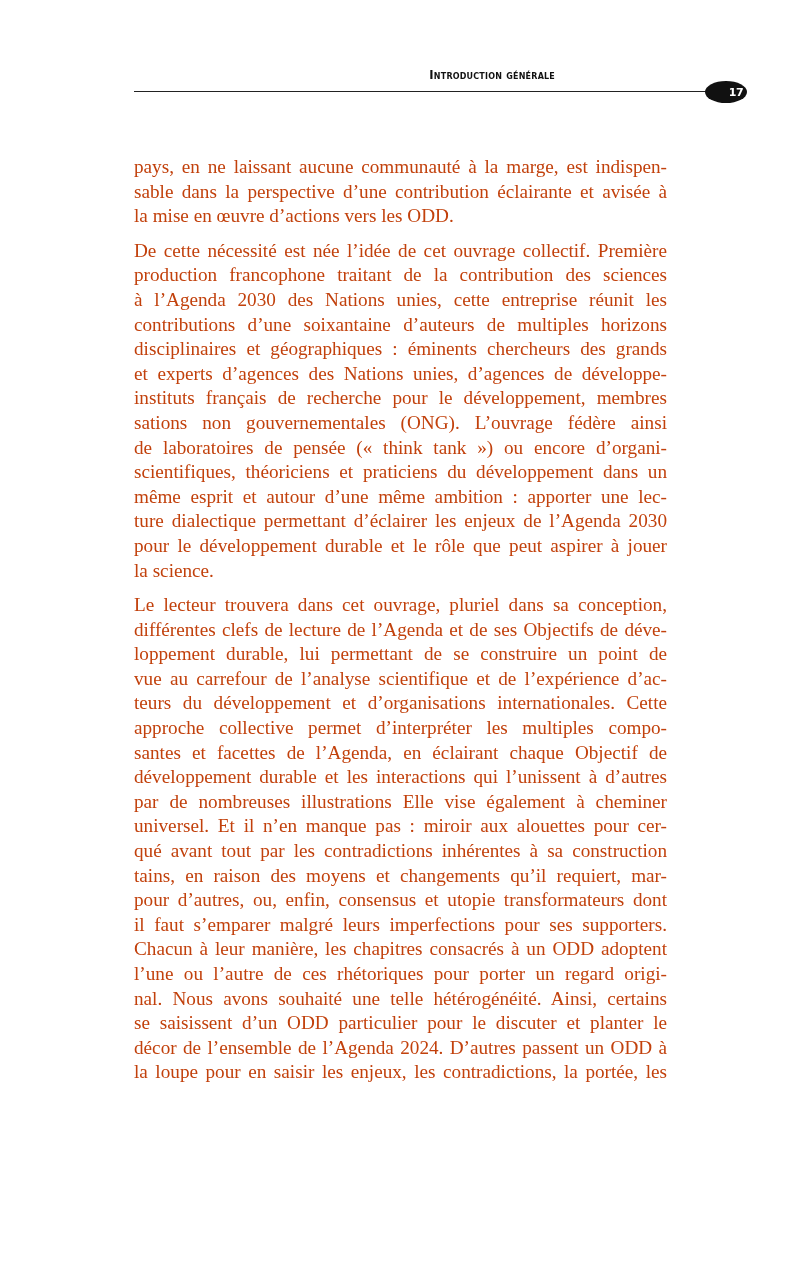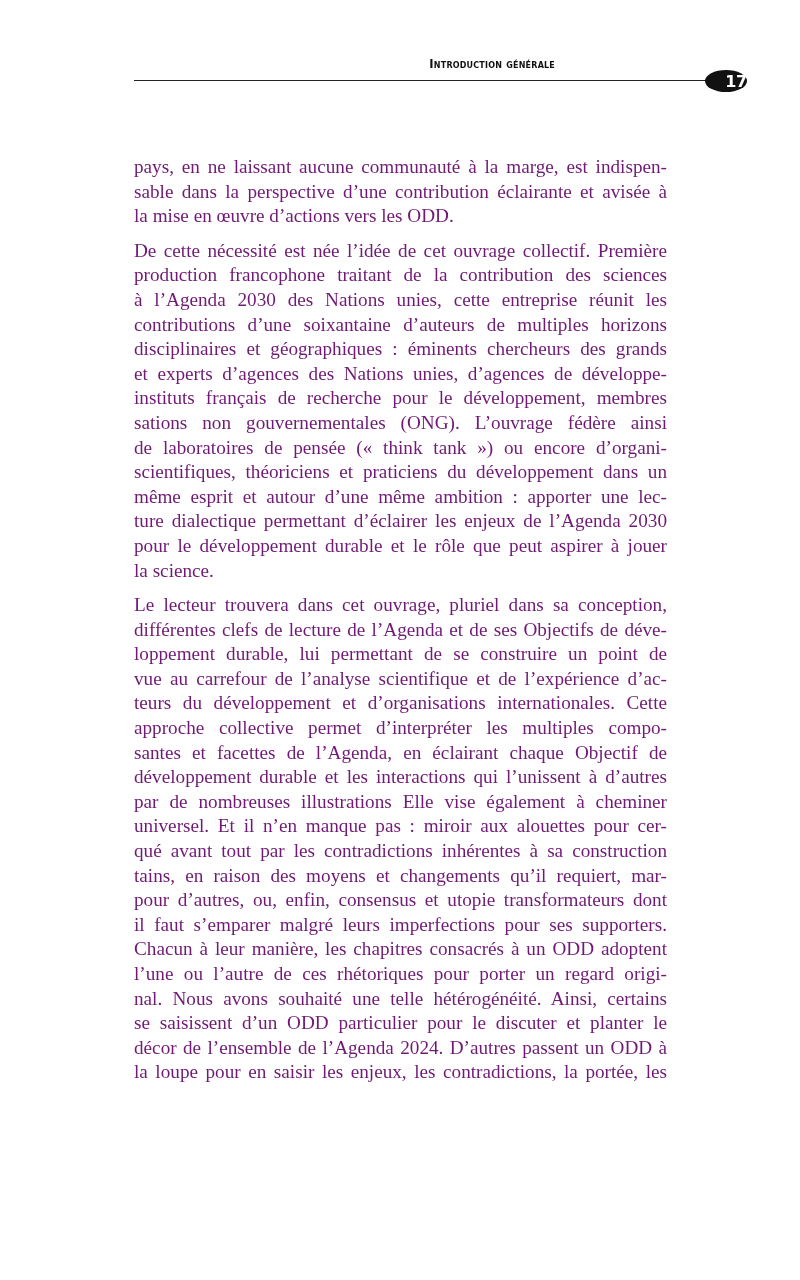--- a/index.html
+++ b/index.html
@@ -1,40 +1,40 @@
 <!DOCTYPE html>
 <html><head>
 <meta charset="utf-8">
 <style>
   html, body { margin: 0; padding: 0; background: #ffffff; }
   body { width: 800px; height: 1280px; position: relative; overflow: hidden; color: #1a1a1a; }
   .running-head {
-    position: absolute; left: 0; top: 0; width: 688px; height: 100px;
+    position: absolute; left: 0; top: 11px; width: 688px; height: 100px;
   }
   .rh-title {
     position: absolute; right: 133px; top: 57px;
     font-family: "DejaVu Sans", sans-serif; font-weight: bold;
     font-size: 11.5px; letter-spacing: 0.2px; color: #111;
     font-variant: small-caps; text-transform: lowercase;
   }
   .rh-title::first-letter { text-transform: uppercase; }
   .rh-rule {
     position: absolute; left: 134px; top: 80px; width: 574px; height: 0;
     border-top: 1.5px solid #222;
   }
   .page-badge {
     position: absolute; left: 705px; top: 70px; width: 22px; height: 22px;
     border-radius: 50%; background: #111; color: #fff;
-    font-family: "DejaVu Sans", sans-serif; font-weight: bold; font-size: 16px;
+    font-family: "DejaVu Sans", sans-serif; font-weight: bold; font-size: 11px;
     display: flex; align-items: center; justify-content: center; letter-spacing: -0.5px; padding-left: 20px;
   }
   .content {
     position: absolute; left: 134px; top: 155px; width: 533px;
     font-family: "Liberation Serif", "DejaVu Serif", serif;
-    font-size: 19.2px; line-height: 24.6px; color: #701a75;
+    font-size: 19.2px; line-height: 24.6px; color: #c2410c;
   }
   .para { margin: 0 0 10px 0; }
   .line {
     display: block; white-space: nowrap; text-align: justify;
     text-align-last: justify; height: 24.6px; overflow: visible;
   }
   .line.last { text-align-last: left; }
 </style>
 </head>
 <body>

